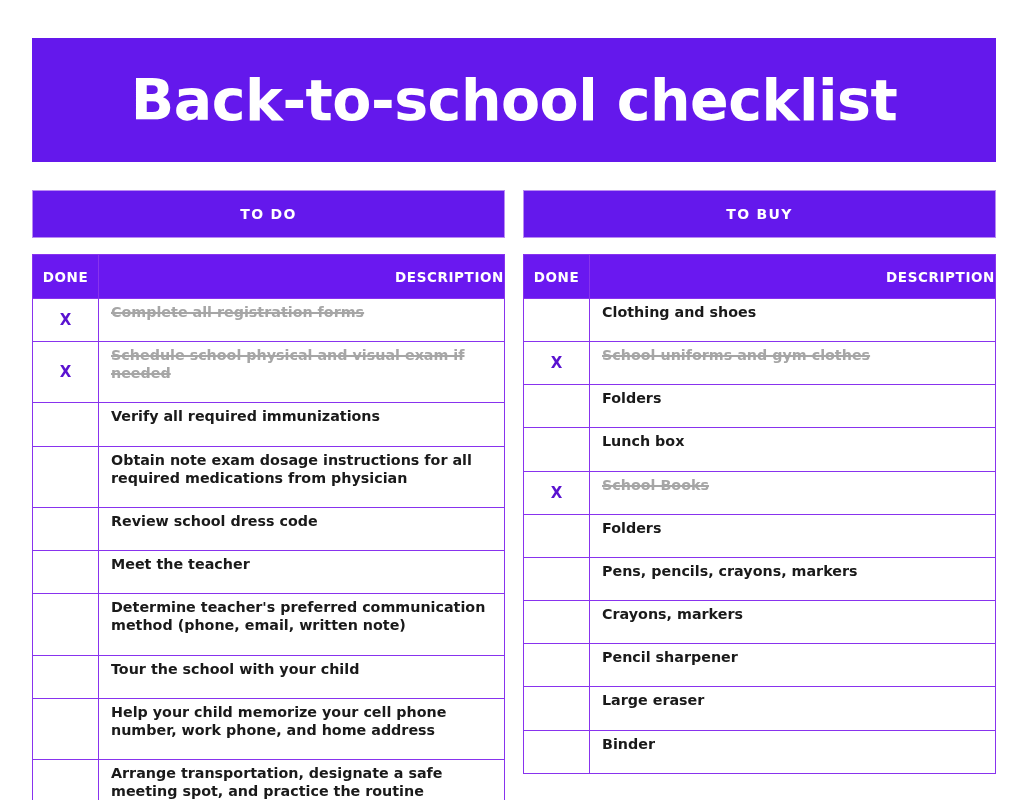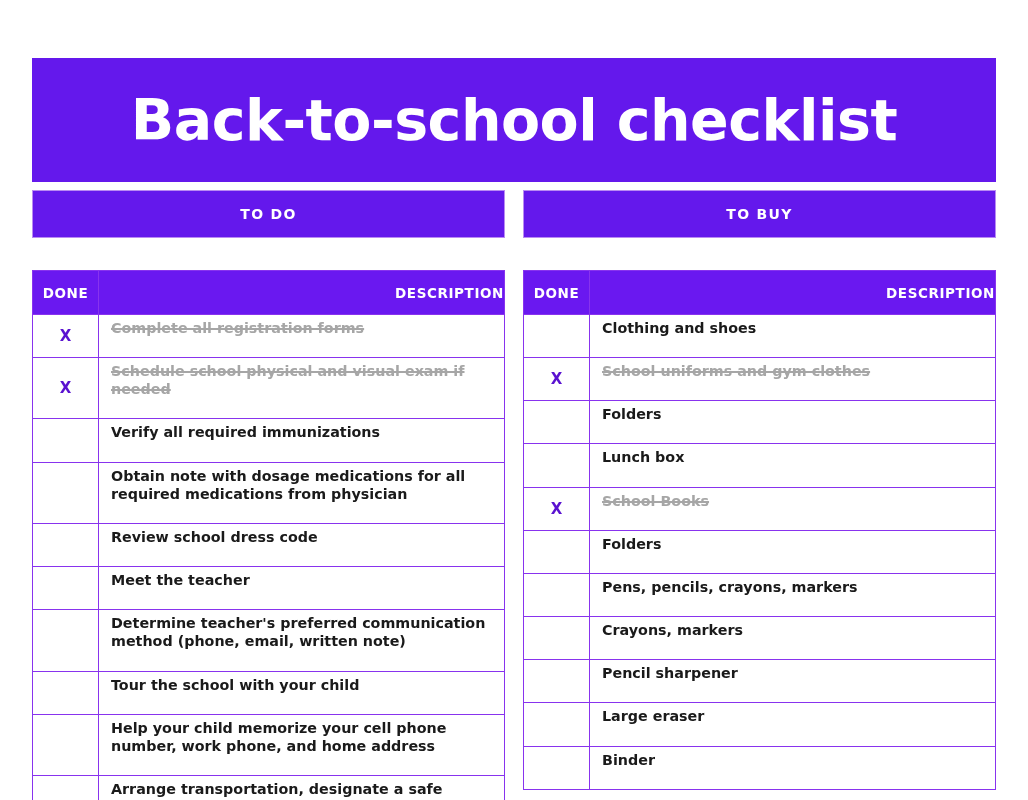--- a/index.html
+++ b/index.html
@@ -29,21 +29,20 @@
     position: absolute;
     left: 32px;
     top: 38px;
     width: 964px;
     height: 124px;
     background: #6418EC;
     display: flex;
     align-items: center;
     justify-content: center;
     box-sizing: border-box;
-    margin-top: 20px;
   }
   .title-text {
     color: #ffffff;
     font-size: 57px;
     font-weight: bold;
     letter-spacing: -0.5px;
     line-height: 1;
     font-family: "DejaVu Sans", sans-serif;
   }
 
@@ -63,21 +62,21 @@
 
   
   .section-bar {
     height: 48px;
     background: #6418EC;
     border: 1px solid #B98BF2;
     box-sizing: border-box;
     display: flex;
     align-items: center;
     justify-content: center;
-    margin-bottom: 32px;
+    margin-bottom: 16px;
   }
   .section-bar-label {
     color: #ffffff;
     font-size: 14px;
     font-weight: bold;
     letter-spacing: 1.3px;
     font-family: "DejaVu Sans", sans-serif;
   }
 
   
@@ -172,21 +171,21 @@
           <tr class="tall">
             <td class="cell-done">X</td>
             <td class="cell-desc done">Schedule school physical and visual exam if needed</td>
           </tr>
           <tr>
             <td class="cell-done"></td>
             <td class="cell-desc">Verify all required immunizations</td>
           </tr>
           <tr class="tall">
             <td class="cell-done"></td>
-            <td class="cell-desc">Obtain note with dosage medications for all required medications from physician</td>
+            <td class="cell-desc">Obtain note exam dosage instructions for all required medications from physician</td>
           </tr>
           <tr>
             <td class="cell-done"></td>
             <td class="cell-desc">Review school dress code</td>
           </tr>
           <tr>
             <td class="cell-done"></td>
             <td class="cell-desc">Meet the teacher</td>
           </tr>
           <tr class="tall">

